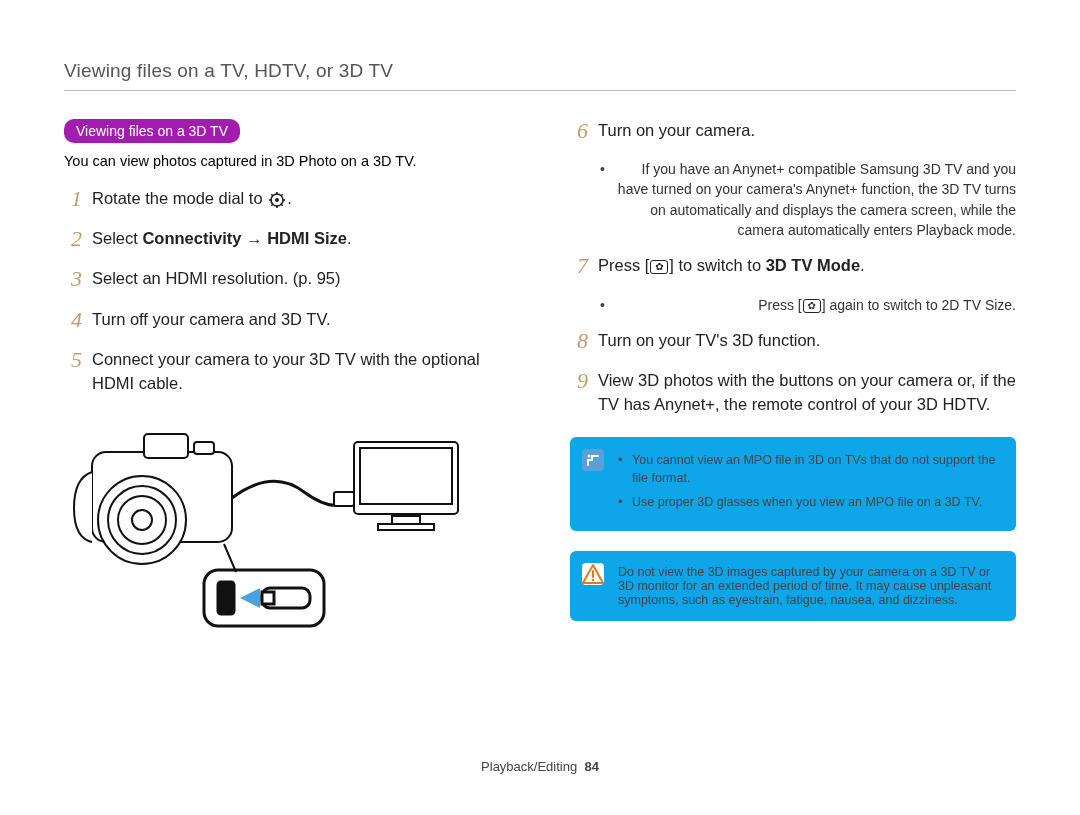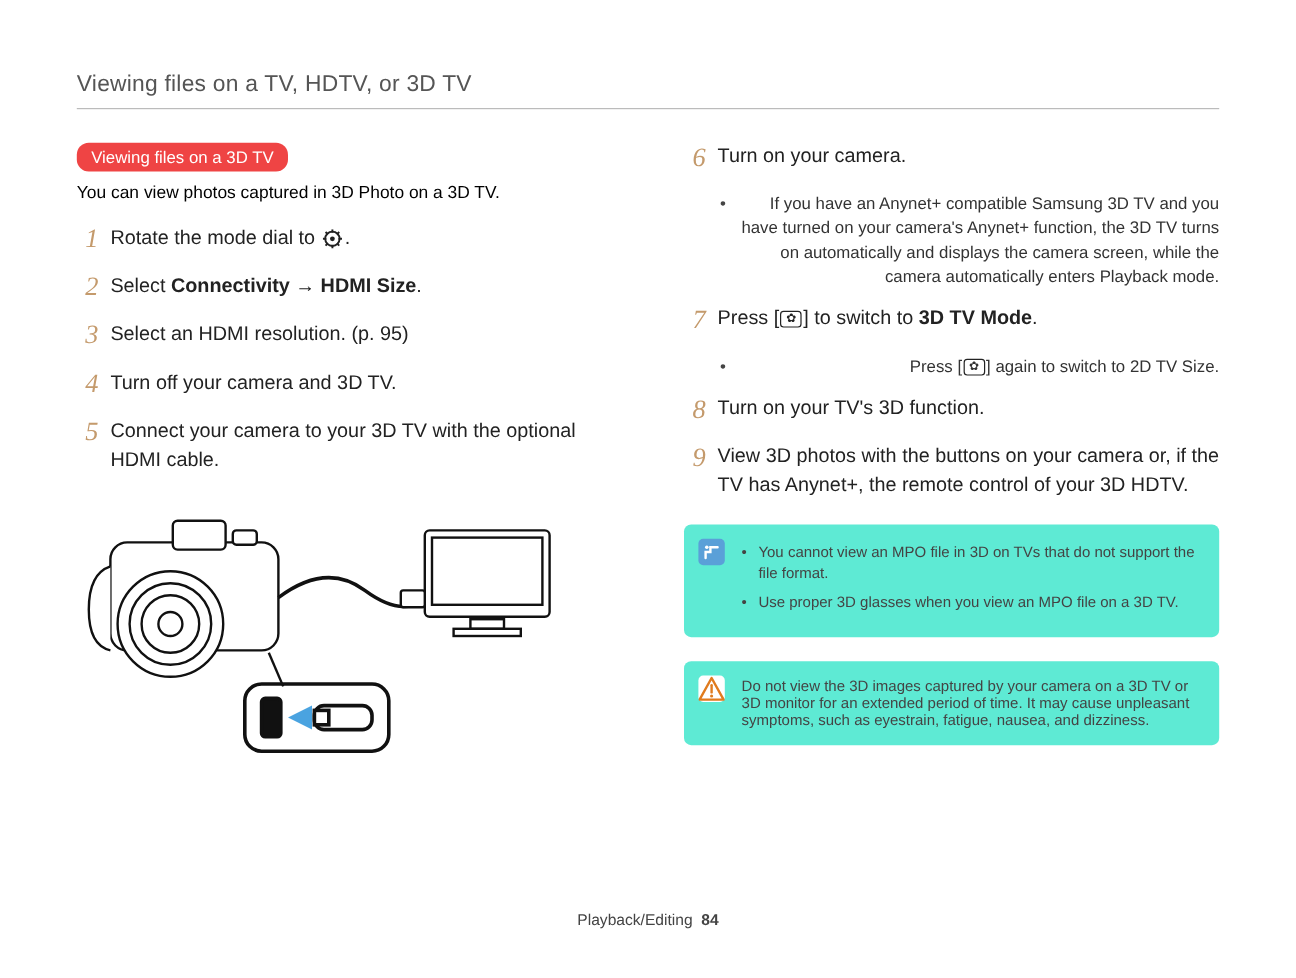--- a/index.html
+++ b/index.html
@@ -2,30 +2,30 @@
 <html><head>
 <meta charset="utf-8">
 <style>
   * { box-sizing: border-box; margin: 0; padding: 0; }
   html, body { width: 1080px; height: 815px; background: #fff; font-family: Arial, Helvetica, sans-serif; color: #222; }
   .page { width: 1080px; height: 815px; padding: 60px 64px 40px 64px; position: relative; }
   .header-title { font-size: 19px; font-weight: 300; color: #555; letter-spacing: 0.2px; margin-bottom: 4px; }
   .divider { border: none; border-top: 1px solid #bbb; margin: 8px 0 28px 0; }
   .columns { display: flex; gap: 60px; }
   .col { flex: 1; min-width: 0; }
-  .pill { display: inline-block; background: #ef4444; color: #fff; font-size: 14px; padding: 4px 12px; border-radius: 10px; margin-bottom: 10px; }
+  .pill { display: inline-block; background: #a21caf; color: #fff; font-size: 14px; padding: 4px 12px; border-radius: 10px; margin-bottom: 10px; }
   .intro { font-size: 14.5px; color: #000000; margin-bottom: 18px; }
   .step { display: flex; gap: 10px; margin-bottom: 16px; font-size: 16.5px; line-height: 1.45; }
   .step-num { color: #c49a6c; font-size: 22px; font-weight: 400; font-style: italic; min-width: 18px; text-align: right; line-height: 1.1; font-family: Georgia, 'Times New Roman', serif; }
   .step-body { flex: 1; color: #222; }
   .step-body .b { font-weight: bold; }
   .substeps { margin: 6px 0 14px 30px; font-size: 14px; color: #333; text-align: right; }
   .substeps li, .notes li { list-style: none; position: relative; padding-left: 14px; margin-bottom: 6px; line-height: 1.45; }
   .substeps li::before, .notes li::before { content: "•"; position: absolute; left: 0; color: #444; }
-  .notebox { background: #5eead4; border-radius: 6px; padding: 14px 16px 14px 48px; position: relative; margin-top: 20px; font-size: 12.5px; color: #444; }
+  .notebox { background: #0ea5e9; border-radius: 6px; padding: 14px 16px 14px 48px; position: relative; margin-top: 20px; font-size: 12.5px; color: #444; }
   .notebox .badge { position: absolute; left: 12px; top: 12px; width: 22px; height: 22px; border-radius: 4px; font-size: 14px; font-weight: bold; display: flex; align-items: center; justify-content: center; }
   .badge-info { background: #5aa0d8; color: #fff; }
   .badge-warn { background: #fff; color: #e07b1e; border: none; }
   .notes { margin: 0; }
   .mode-icon { display: inline-block; vertical-align: middle; margin: 0 2px; }
   .btn-icon { display: inline-flex; align-items: center; justify-content: center; width: 18px; height: 14px; border: 1.5px solid #222; border-radius: 3px; vertical-align: middle; font-size: 10px; line-height: 1; margin: 0 1px; }
   .footer { position: absolute; left: 0; right: 0; bottom: 41px; text-align: center; font-size: 13px; color: #444; }
   .footer .pn { font-weight: bold; }
   .illus { margin-top: 12px; }
 </style>

